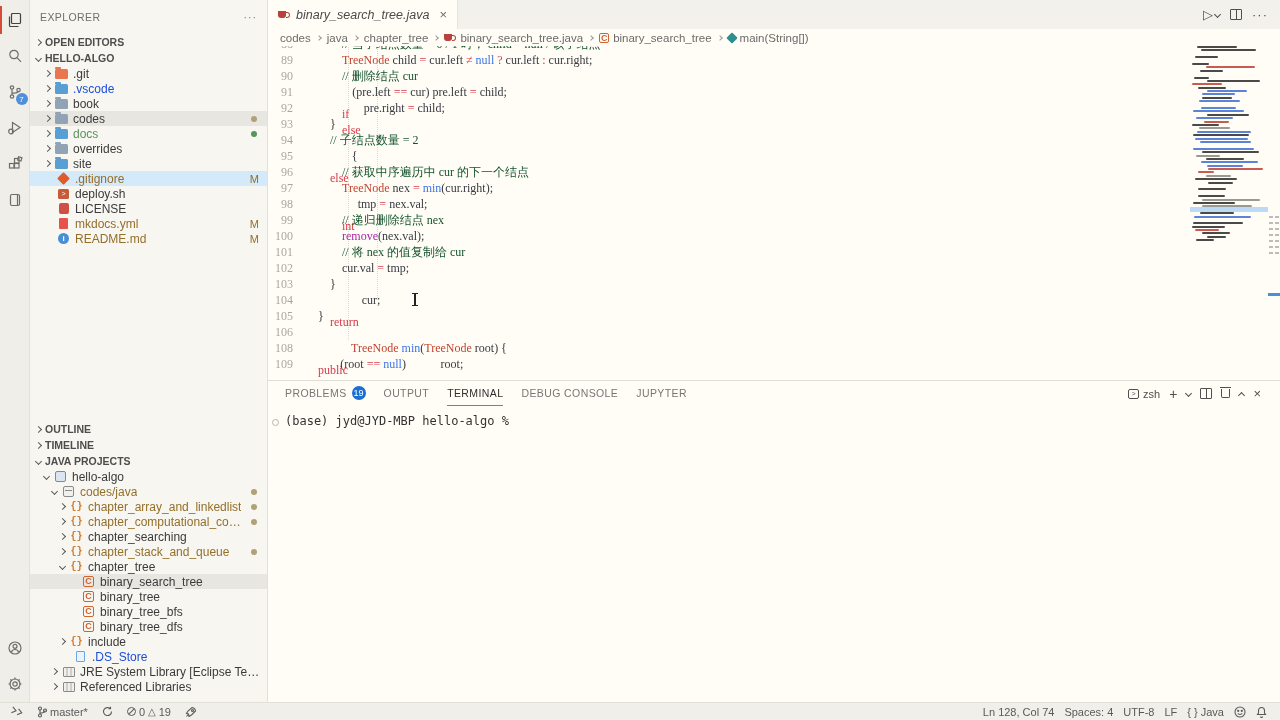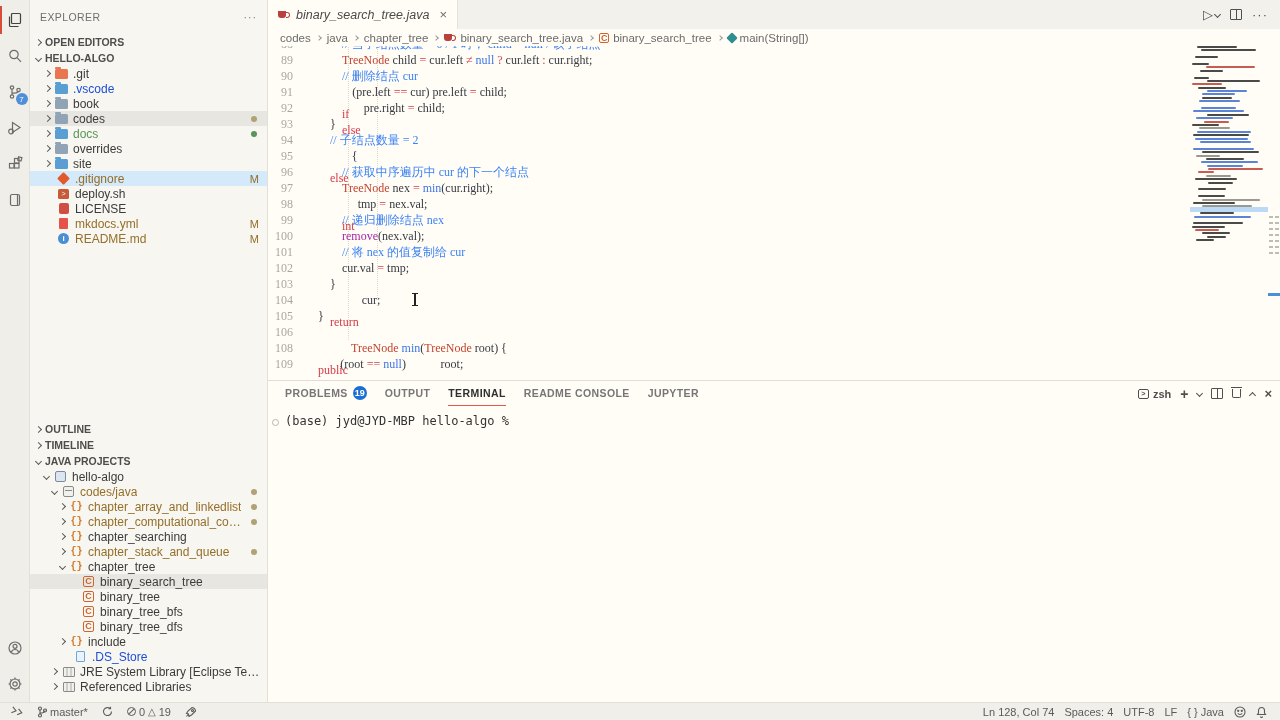--- a/index.html
+++ b/index.html
@@ -71,35 +71,35 @@
   .bc-item { cursor:pointer; display:flex; align-items:center; gap:4px; }
   .method-i { width:8px; height:8px; background:#2e8f8f; transform:rotate(45deg); border-radius:1px; }
   .class-bc { color:#d0642e; font-weight:bold; font-size:9px; border:1px solid #d0642e; border-radius:2px; width:10px; height:10px; line-height:8px; text-align:center; }
 
   .editor-body { flex:1; position:relative; overflow:hidden; font-family:Liberation Serif, serif; font-size:12px; }
   .code-scroll { position:absolute; left:0; top:-10px; right:90px; }
   .code-line { height:16px; line-height:16px; display:flex; white-space:pre; }
   .code-line .ln { width:38px; padding-right:13px; text-align:right; color:#a8a8a2; flex:none; }
   .tok-p { color:#383a42; } .tok-k { color:#d73a49;margin-top:22px; } .tok-t { color:#c1432f; }
   .tok-o { color:#d73a49; } .tok-b { color:#3e75e7; } .tok-f { color:#3e75e7; }
-  .tok-m { color:#a626a4; } .tok-c { color:#3b82f6; }
+  .tok-m { color:#a626a4; } .tok-c { color:#14532d; }
   .guide { position:absolute; top:-6px; border-left:1px dotted #ddd9cf; }
   .minimap { position:absolute; top:0; right:12px; width:78px; bottom:0; }
   .mm-line { height:2px; margin-bottom:1.4px; border-radius:1px; }
   .mm-focus { position:absolute; left:0; right:0; height:5px; background:#bcd9f5; }
   .ruler { position:absolute; top:0; right:0; width:12px; bottom:0; }
   .rm { position:absolute; width:4px; height:2px; background:#bdbdb5; }
   .rm-cursor { position:absolute; left:0; right:0; height:3px; background:#4a90d9; }
   .mouse-ibeam { position:absolute; width:1.5px; background:#222; }
   .mouse-ibeam::before,.mouse-ibeam::after { content:""; position:absolute; left:-2.5px; width:6.5px; border-top:1.5px solid #222; }
   .mouse-ibeam::after { bottom:0; }
 
   
   .panel { height:322px; border-top:1px solid #e0ddd5; display:flex; flex-direction:column; background:#fffdf6; }
-  .panel-head { height:25px; display:flex; align-items:center; padding:0 8px 0 17px;font-weight:bold; }
+  .panel-head { height:25px; display:flex; align-items:center; padding:0 19px 0 17px; }
   .ptab { font-size:10.5px; letter-spacing:.4px; color:#767676; margin-right:18px; height:25px; display:flex; align-items:center; gap:5px; cursor:pointer; border-bottom:1.5px solid transparent; }
   .ptab.active { color:#2f2f2f; border-bottom-color:#e2574e; }
   .pbadge { background:#1a6fd4; color:#fff; border-radius:50%; width:14px; height:14px; font-size:9px; display:flex; align-items:center; justify-content:center; letter-spacing:0; }
   .panel-tools { margin-left:auto; display:flex; align-items:center; gap:9px; color:#4f4f4f; font-size:12px; }
   .term-chip { display:flex; align-items:center; gap:4px; font-size:11px; cursor:pointer; }
   .term-box { width:11px; height:10px; border:1.1px solid #4f4f4f; border-radius:2px; font-size:7px; line-height:9px; text-align:center; font-family:"Liberation Mono",monospace; }
   .tool { cursor:pointer; display:flex; align-items:center; }
   .chev-s { width:5px; height:5px; border-right:1.2px solid #4f4f4f; border-bottom:1.2px solid #4f4f4f; }
   .trash-i { width:9px; height:9px; border:1.1px solid #4f4f4f; border-top:none; border-radius:0 0 2px 2px; position:relative; }
   .trash-i::before { content:""; position:absolute; top:-2.5px; left:-2px; right:-2px; border-top:1.5px solid #4f4f4f; }
@@ -531,21 +531,21 @@
               <span>PROBLEMS</span>
               <span class="pbadge">19</span>
             </span>
           <span class="ptab">
               <span>OUTPUT</span>
             </span>
           <span class="ptab active">
               <span>TERMINAL</span>
             </span>
           <span class="ptab">
-              <span>README CONSOLE</span>
+              <span>DEBUG CONSOLE</span>
             </span>
           <span class="ptab">
               <span>JUPYTER</span>
             </span>
           <div class="panel-tools">
             <span class="term-chip">
                 <span class="term-box">&gt;</span>
                 <span>zsh</span>
               </span>
             <span class="tool" style="font-size:14px">+</span>

